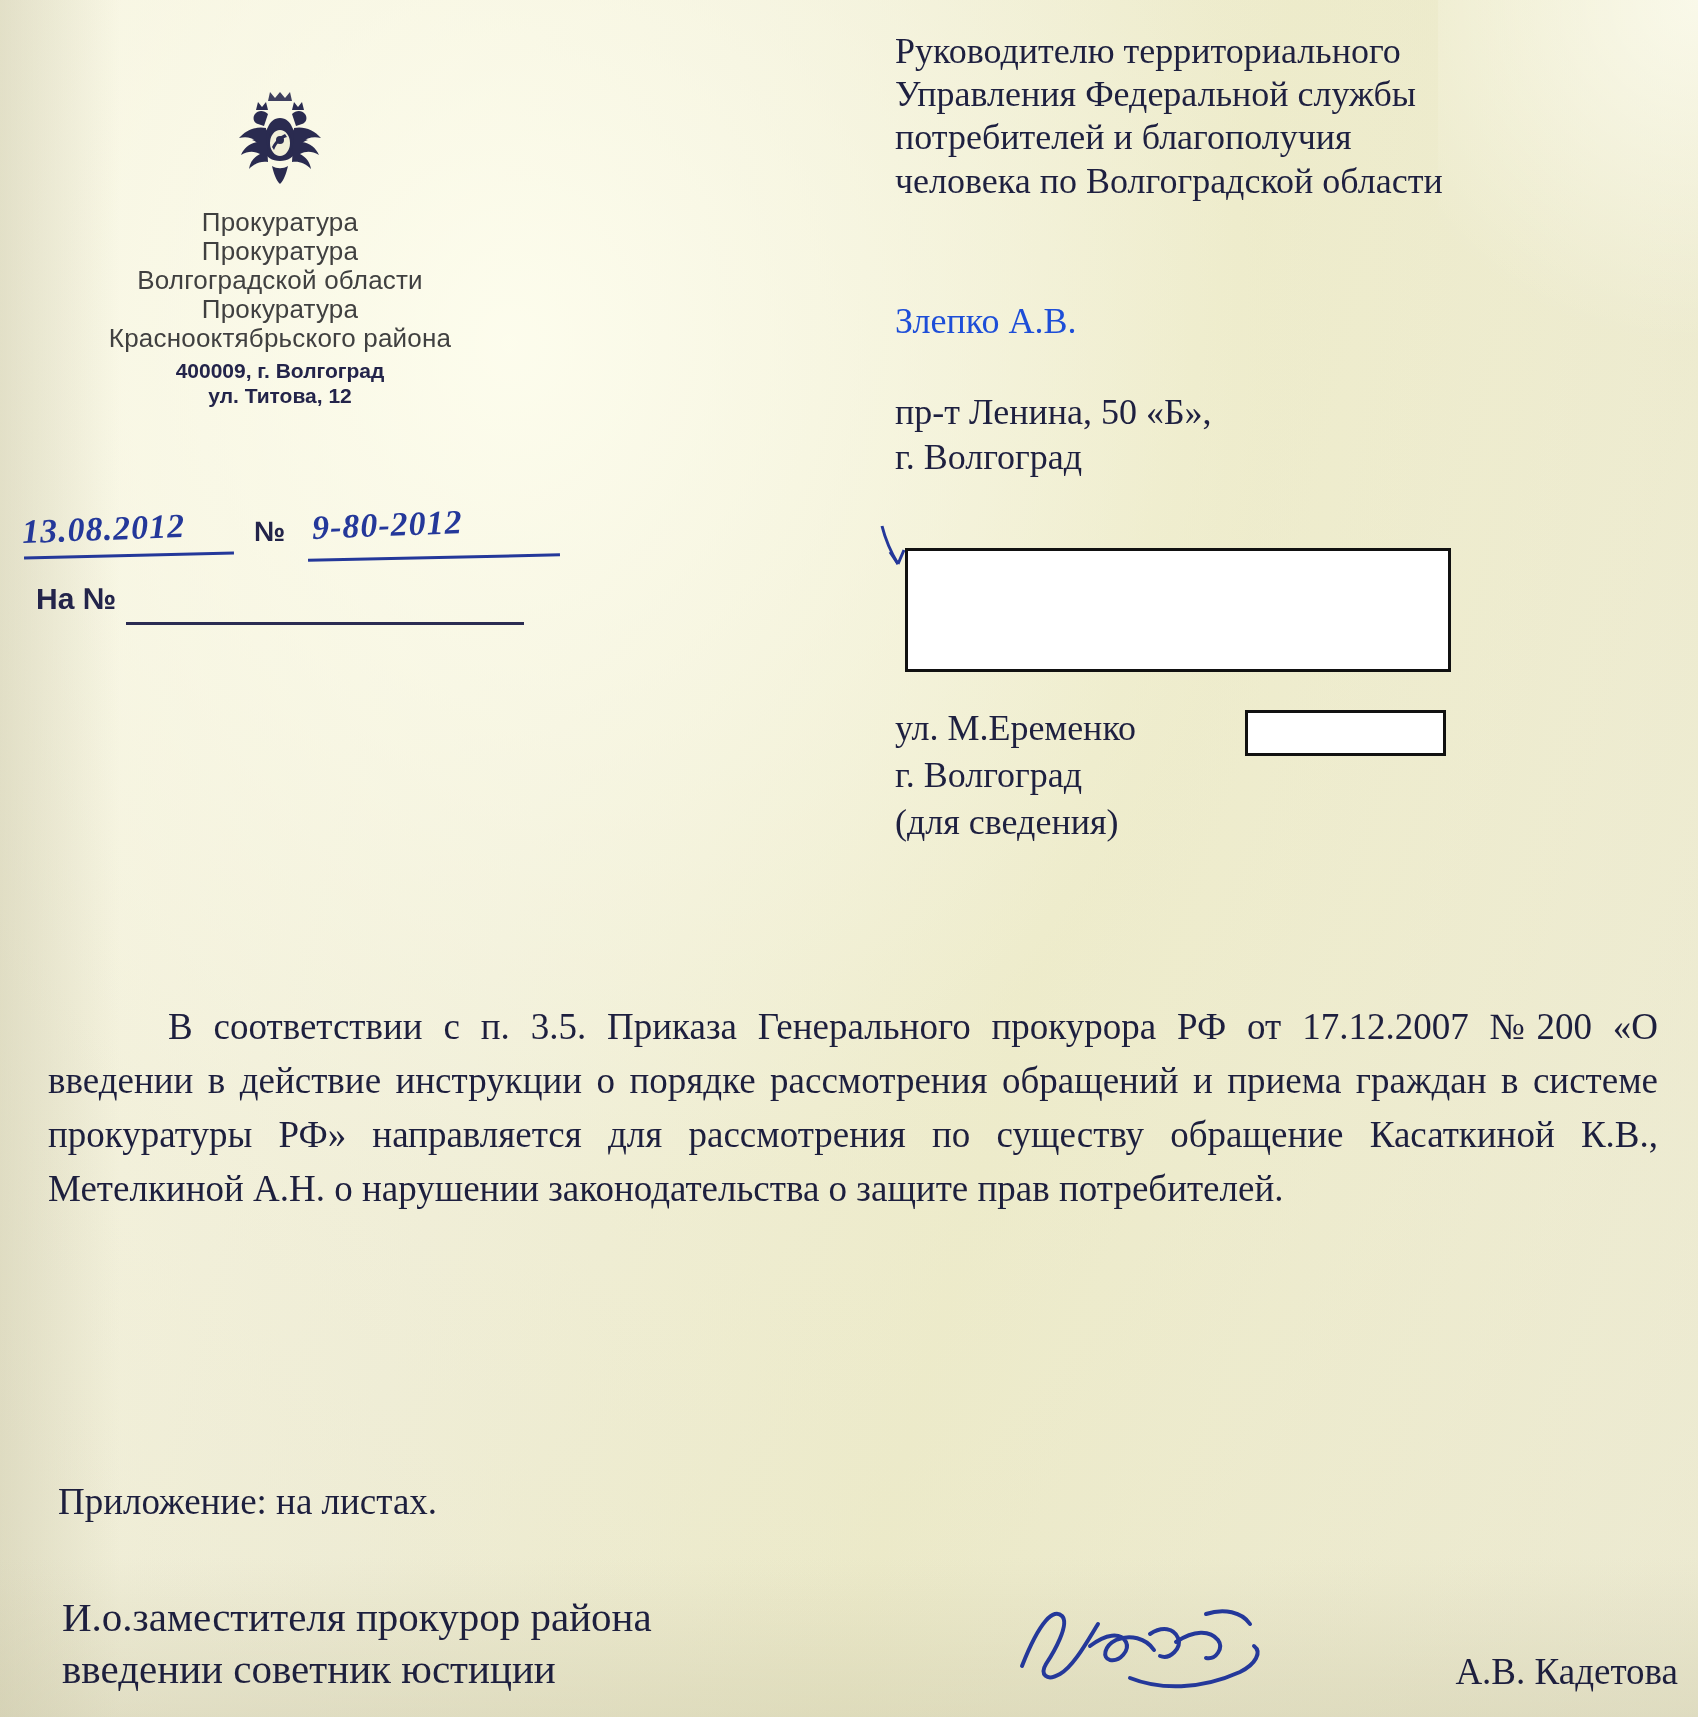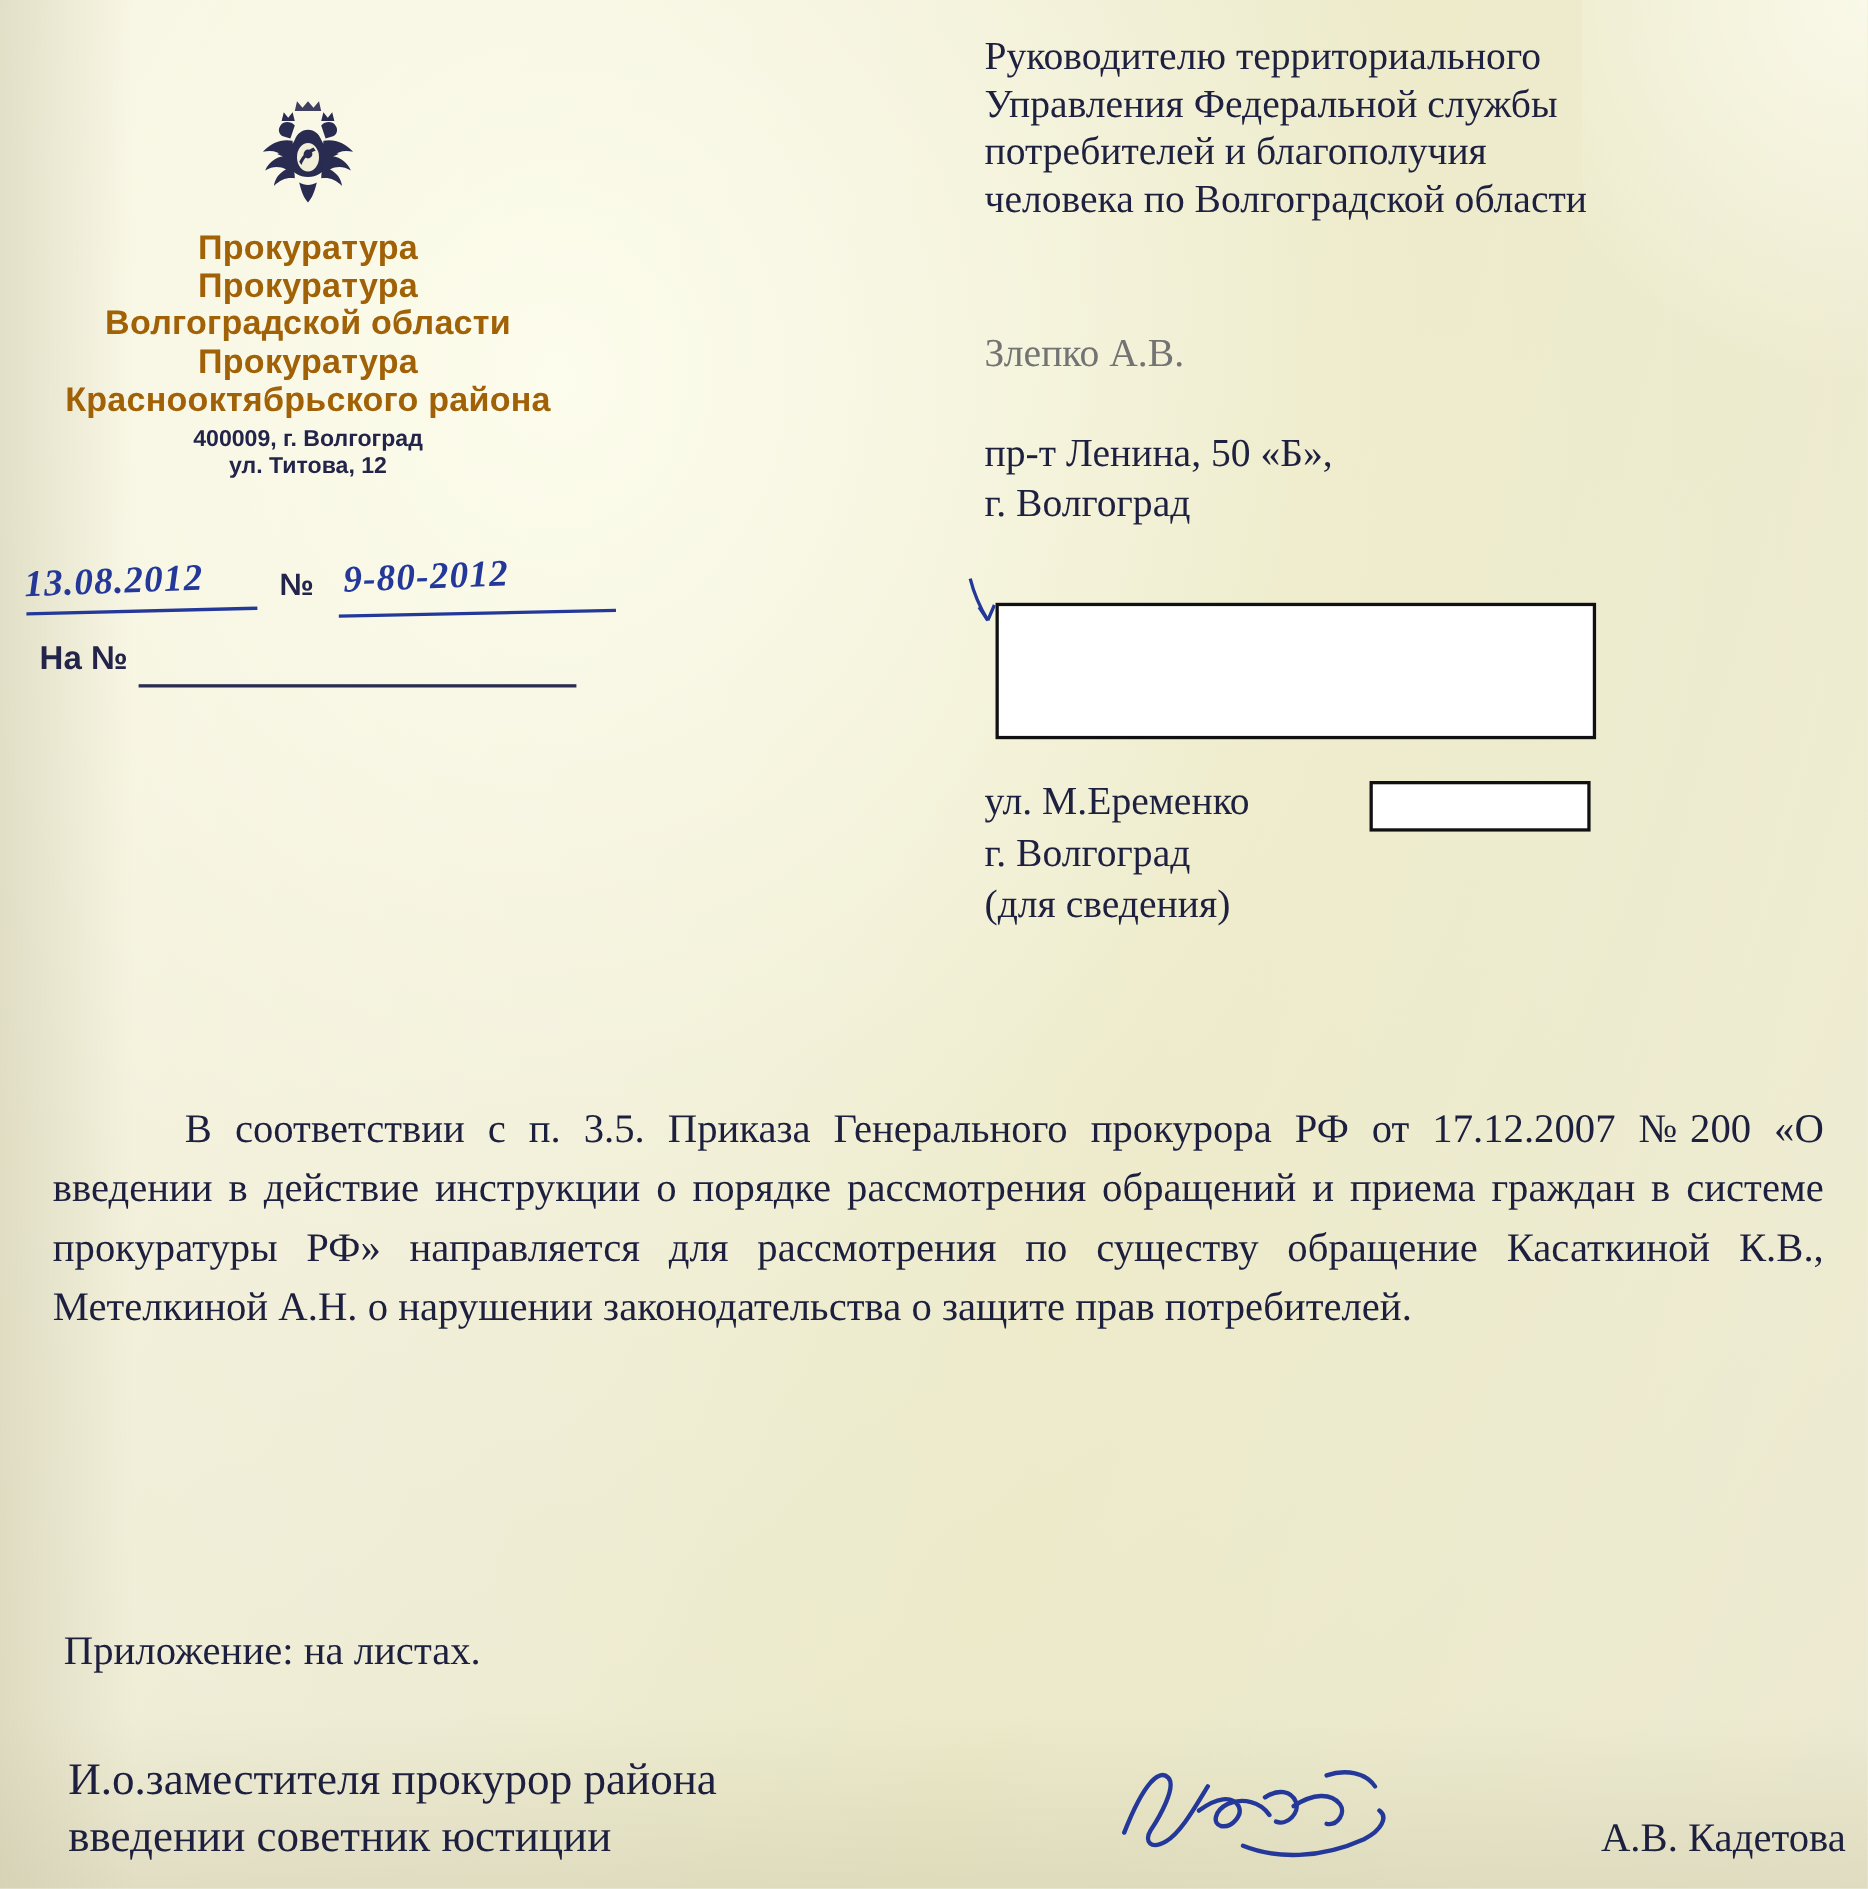--- a/index.html
+++ b/index.html
@@ -57,25 +57,25 @@
     text-align: center;
   }
   .emblem {
     width: 104px;
     height: 112px;
     margin: 0 auto 8px auto;
     display: block;
   }
   .org-lines {
     font-family: "Liberation Sans", sans-serif;
-    font-weight: bold;
-    font-size: 31px;
+    font-weight: normal;
+    font-size: 26px;
     line-height: 1.12;
     letter-spacing: 0.2px;
-    color: #a16207;
+    color: #404040;
   }
   .org-lines div { white-space: nowrap; }
   .addr-lines {
     font-family: "Liberation Sans", sans-serif;
     font-weight: bold;
     font-size: 21px;
     line-height: 1.2;
     margin-top: 4px;
     color: #23244a;
   }
@@ -163,21 +163,21 @@
     line-height: 1.20;
     color: #1e2040;
   }
   .addressee div { white-space: nowrap; }
 
   .name-line {
     position: absolute;
     left: 895px;
     top: 300px;
     font-size: 36px;
-    color: #737373;
+    color: #1d4ed8;
   }
   .street-line {
     position: absolute;
     left: 895px;
     top: 390px;
     font-size: 36px;
     line-height: 1.25;
     color: #1e2040;
   }
 

